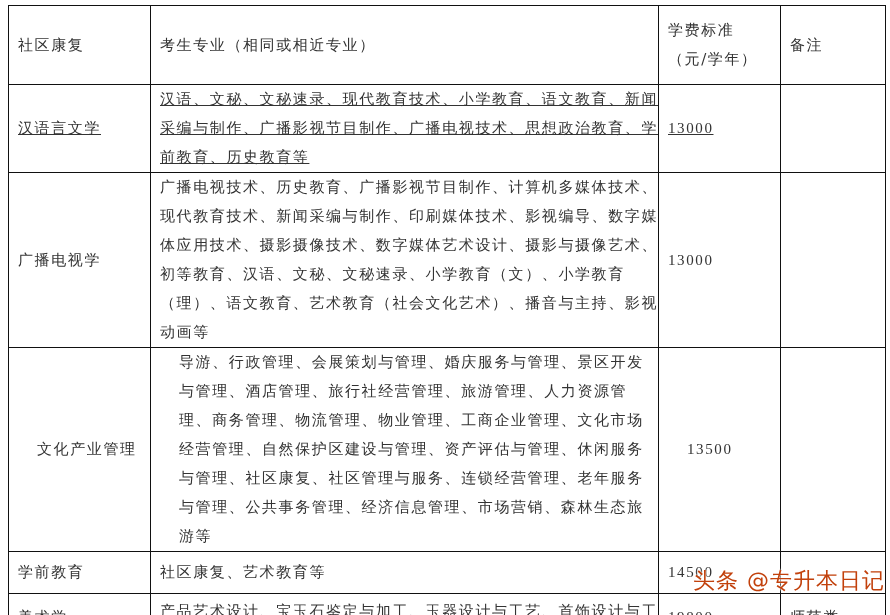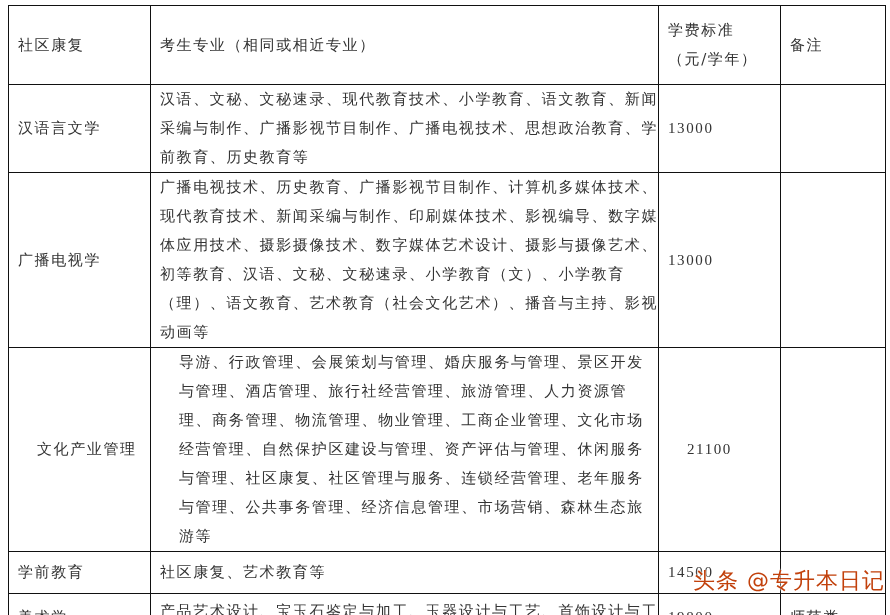--- a/index.html
+++ b/index.html
@@ -51,21 +51,21 @@
     word-break: break-all;
   }
   td.fee {
     font-family: "Liberation Serif", "DejaVu Serif", serif;
     font-size: 15px;
     letter-spacing: 0;
     padding-left: 8px;
     margin-top: 30px;
   }
   td.note { font-size: 12.5px; letter-spacing: 1px; padding-left: 10px; }
-  tr.r1 td { height: 84px; }
+  tr.r1 td { height: 84px; text-decoration: underline; }
   tr.r2 td { height: 144px; }
   tr.r3 td { height: 173px; padding-left: 28px; }
   tr.r4 td { height: 41px; }
   tr.r5 td { height: 34px; }
   tr.r6 td { height: 38px; }
   td.src.tight { line-height: 34px; padding-top: 0; padding-bottom: 0; }
 
   .watermark {
     position: absolute;
     left: 693px;
@@ -109,21 +109,21 @@
       </tr>
       <tr class="r2">
         <td class="major">广播电视学</td>
         <td class="src">广播电视技术、历史教育、广播影视节目制作、计算机多媒体技术、现代教育技术、新闻采编与制作、印刷媒体技术、影视编导、数字媒体应用技术、摄影摄像技术、数字媒体艺术设计、摄影与摄像艺术、初等教育、汉语、文秘、文秘速录、小学教育（文）、小学教育（理）、语文教育、艺术教育（社会文化艺术）、播音与主持、影视动画等</td>
         <td class="fee">13000</td>
         <td class="note"></td>
       </tr>
       <tr class="r3">
         <td class="major">文化产业管理</td>
         <td class="src">导游、行政管理、会展策划与管理、婚庆服务与管理、景区开发与管理、酒店管理、旅行社经营管理、旅游管理、人力资源管理、商务管理、物流管理、物业管理、工商企业管理、文化市场经营管理、自然保护区建设与管理、资产评估与管理、休闲服务与管理、社区康复、社区管理与服务、连锁经营管理、老年服务与管理、公共事务管理、经济信息管理、市场营销、森林生态旅游等</td>
-        <td class="fee">21100</td>
+        <td class="fee">13500</td>
         <td class="note"></td>
       </tr>
       <tr class="r4">
         <td class="major">学前教育</td>
         <td class="src">社区康复、艺术教育等</td>
         <td class="fee">14500</td>
         <td class="note"></td>
       </tr>
       <tr class="r5">
         <td class="major">美术学</td>

